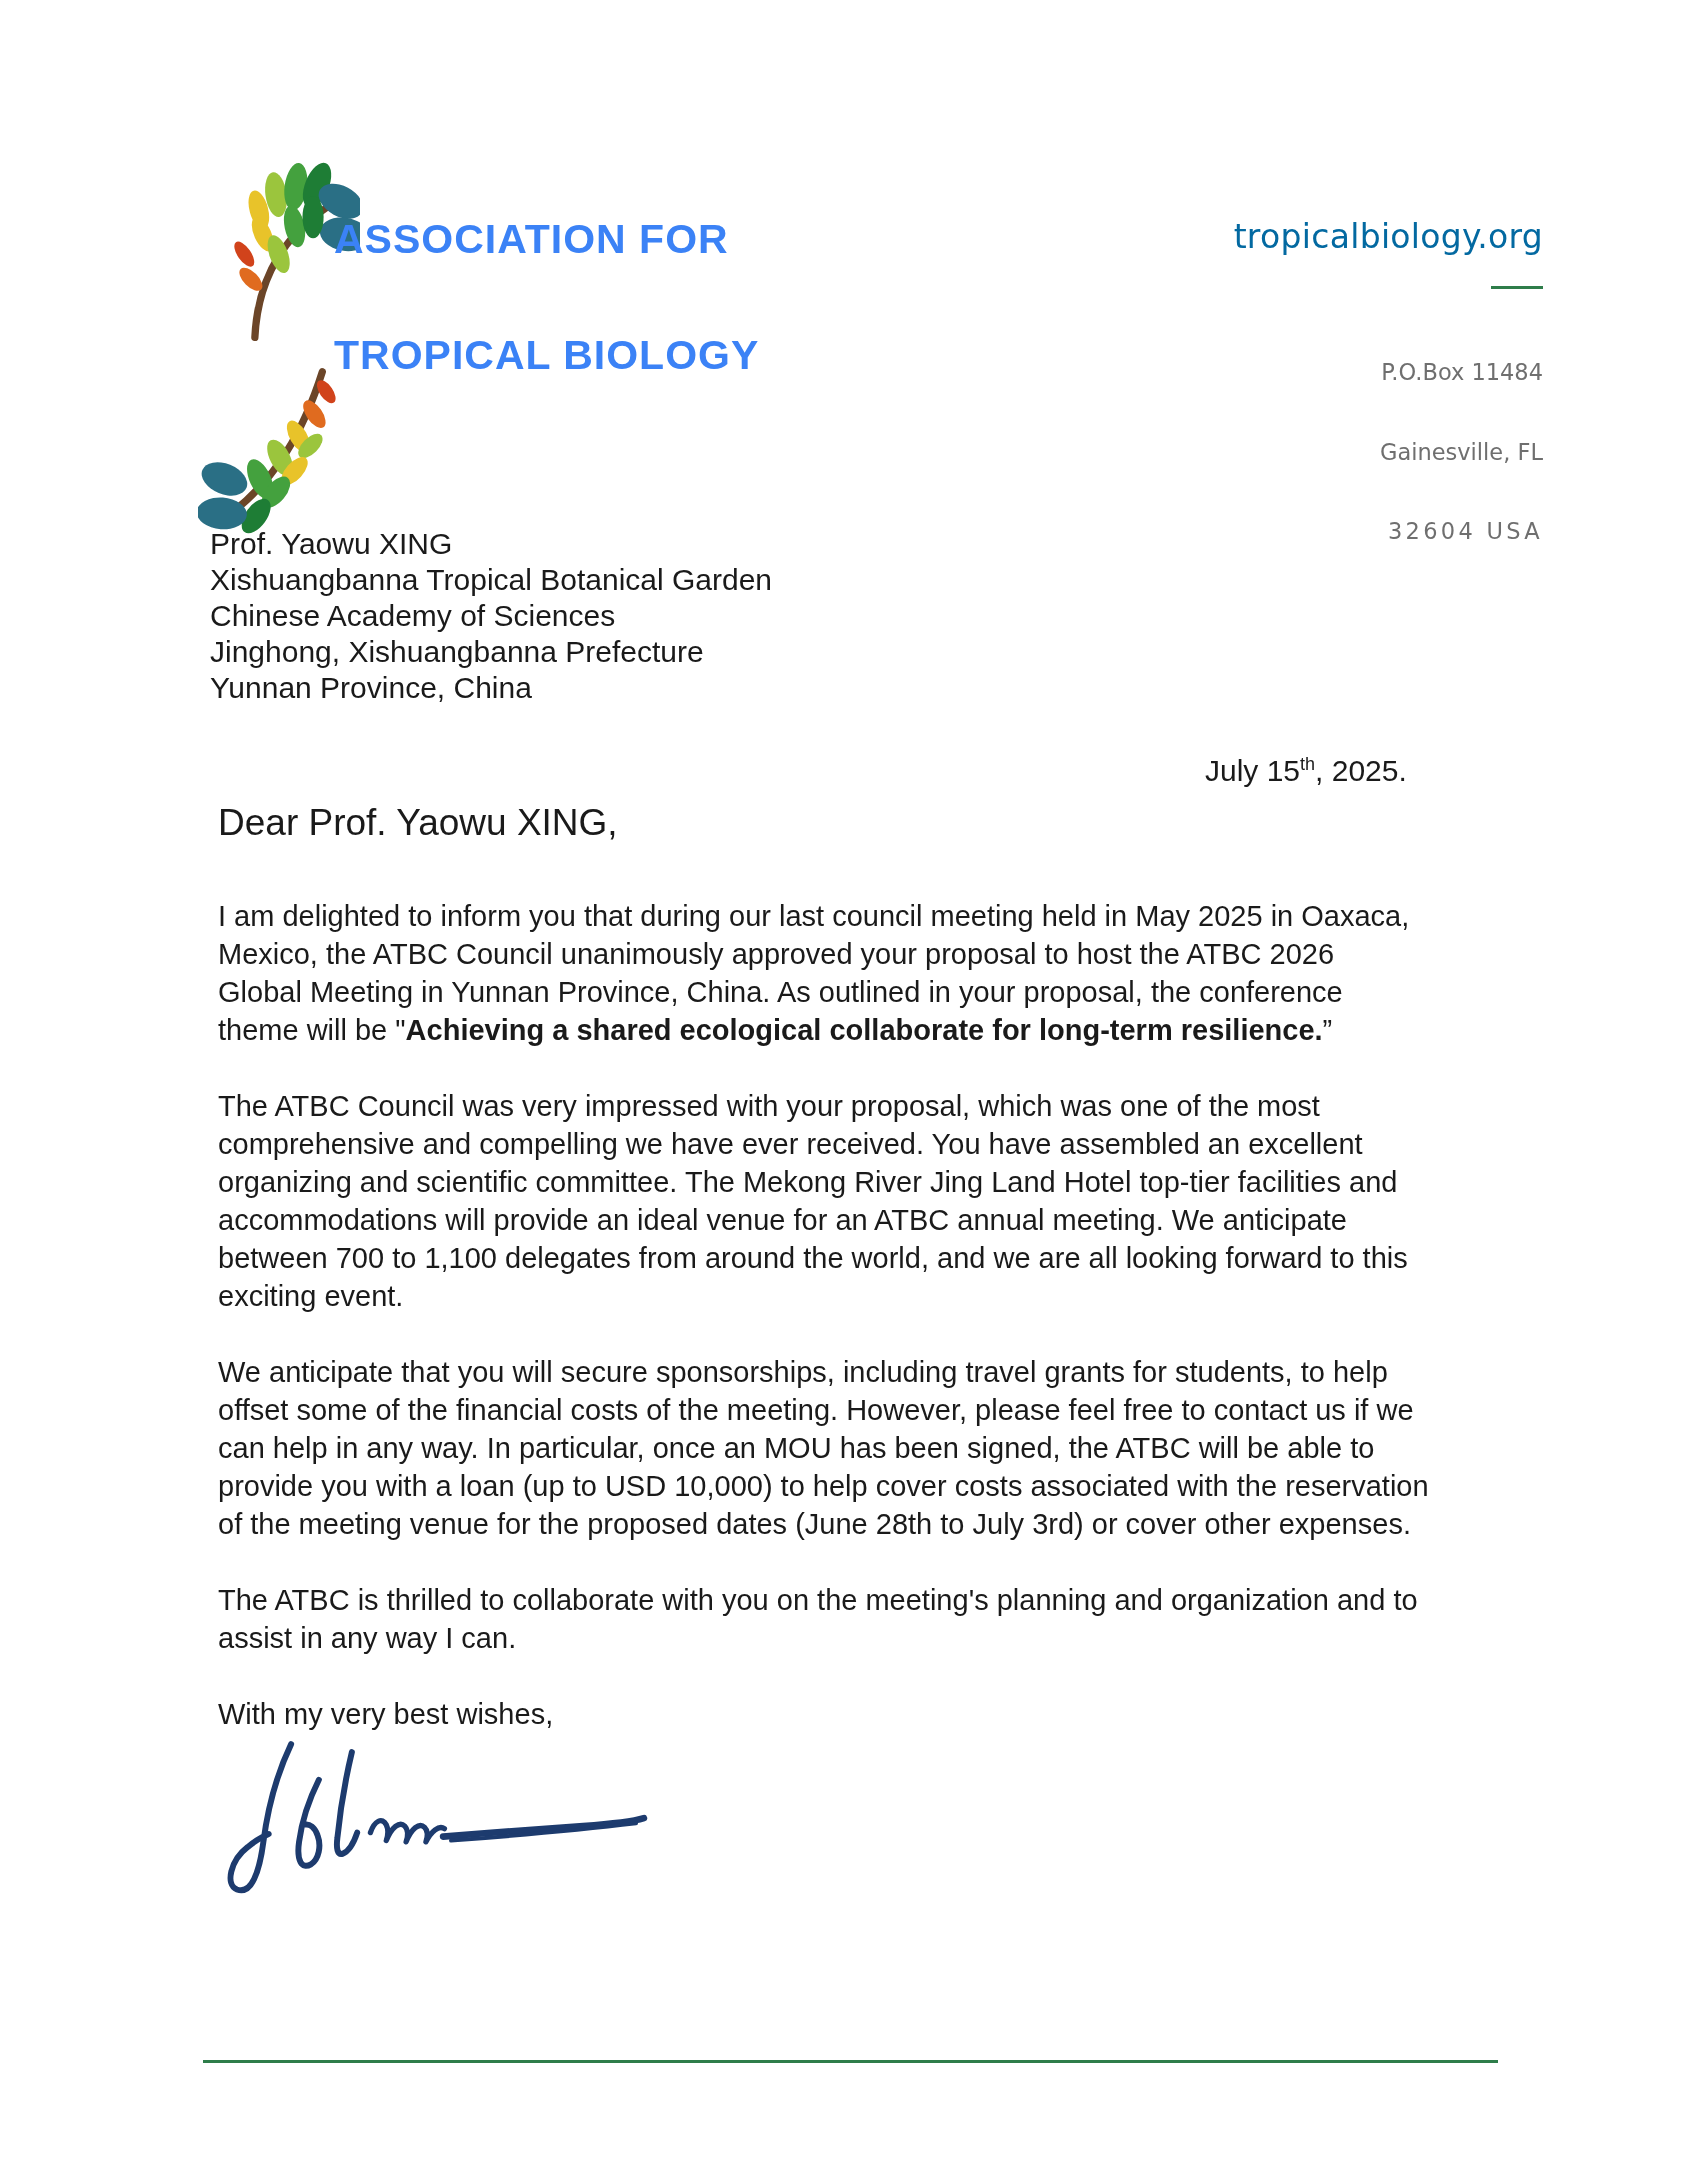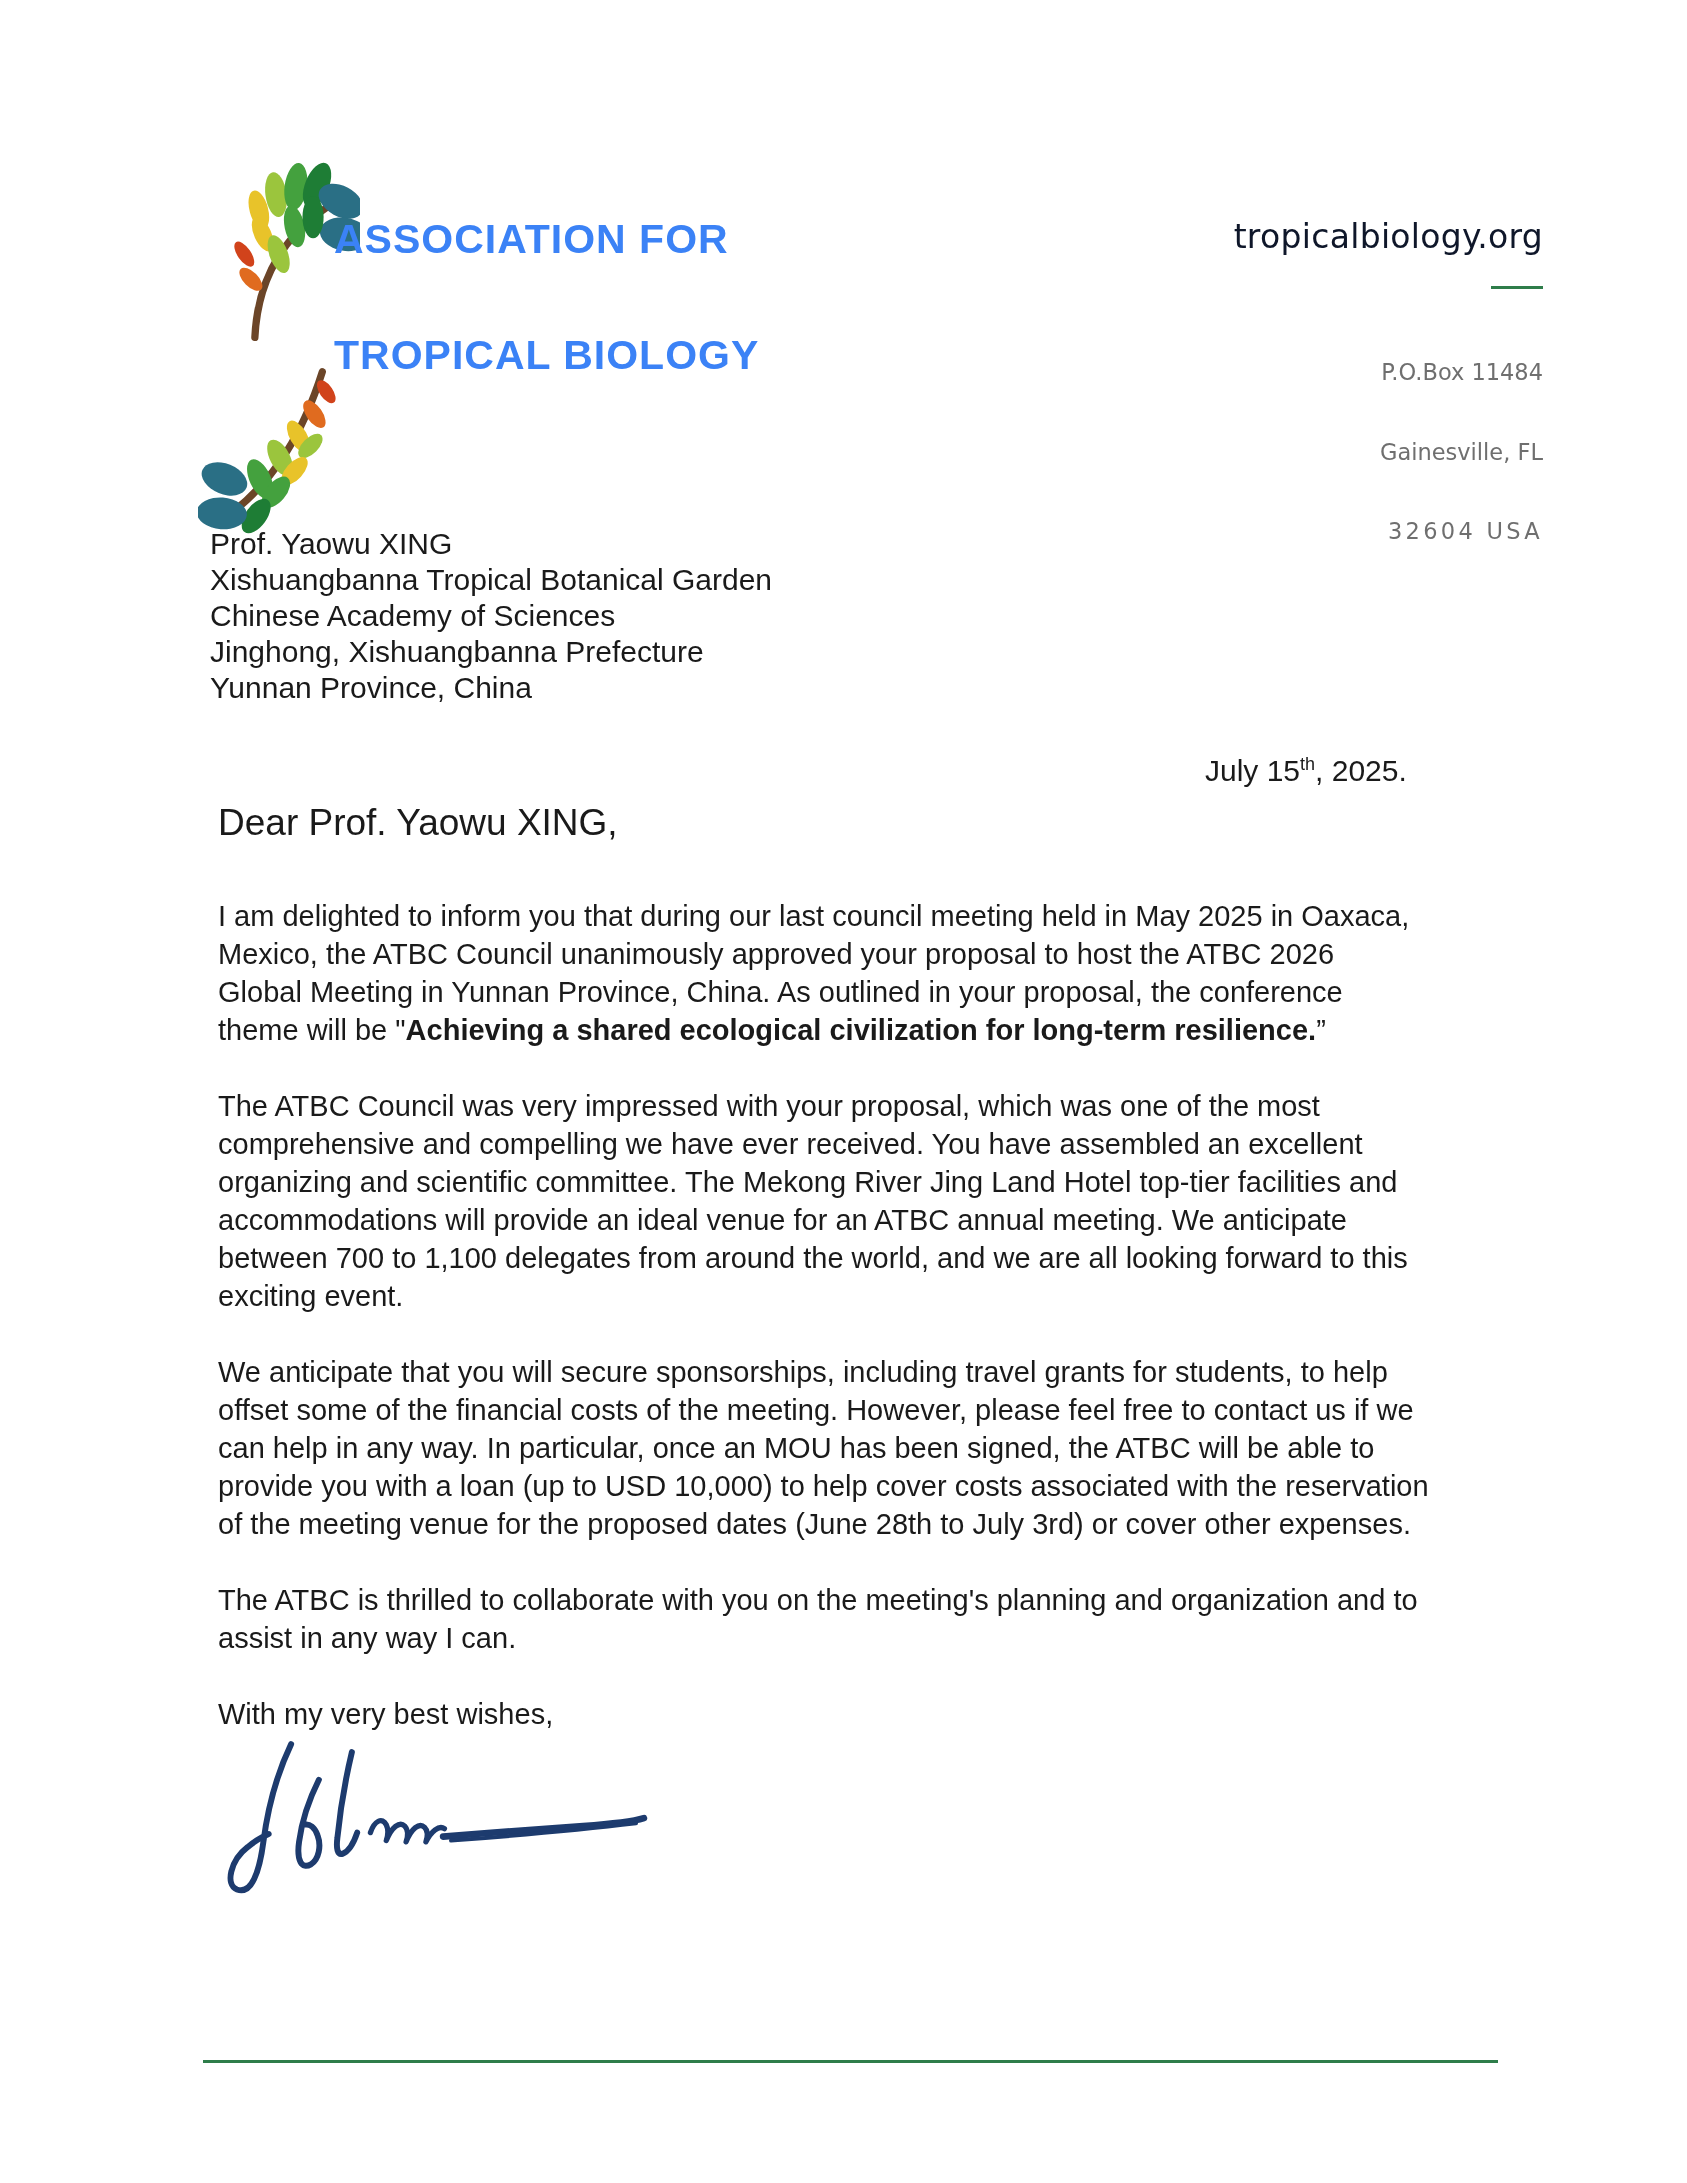--- a/index.html
+++ b/index.html
@@ -16,21 +16,21 @@
   .org-name{
     position:absolute;left:334px;top:210px;
     font-size:41px;font-weight:700;line-height:58px;
     letter-spacing:1px;color:#3b82f6;
     white-space:pre;
   }
   .website{
     position:absolute;right:144px;top:217px;
     font-family:"DejaVu Sans",sans-serif;
     font-size:33px;font-weight:400;letter-spacing:0.3px;
-    color:#0f172a;white-space:pre;
+    color:#0369a1;white-space:pre;
   }
   .header-divider{
     position:absolute;right:144px;top:286px;
     width:52px;height:3.3px;background:#2e7d4a;
   }
   .contact-block{
     position:absolute;right:144px;top:306px;
     text-align:right;color:#6f6f6f;
     font-family:"DejaVu Sans",sans-serif;
     font-size:22.5px;line-height:26.5px;white-space:pre;
@@ -126,21 +126,21 @@
 Yunnan Province, China</div>
 
   <div class="date-line"><span>July 15</span><sup>th</sup><span>, 2025.</span></div>
 
   <div class="salutation">Dear Prof. Yaowu XING,</div>
 
   <div class="body-text">
     <div class="para" style="margin-bottom:0;">I am delighted to inform you that during our last council meeting held in May 2025 in Oaxaca,
 Mexico, the ATBC Council unanimously approved your proposal to host the ATBC 2026
 Global Meeting in Yunnan Province, China. As outlined in your proposal, the conference</div>
-    <div class="line" style="margin-bottom:38px;"><span>theme will be "</span><span class="bold">Achieving a shared ecological civilization for long-term resilience.</span><span>”</span></div>
+    <div class="line" style="margin-bottom:38px;"><span>theme will be "</span><span class="bold">Achieving a shared ecological collaborate for long-term resilience.</span><span>”</span></div>
     <div class="para">The ATBC Council was very impressed with your proposal, which was one of the most
 comprehensive and compelling we have ever received. You have assembled an excellent
 organizing and scientific committee. The Mekong River Jing Land Hotel top-tier facilities and
 accommodations will provide an ideal venue for an ATBC annual meeting. We anticipate
 between 700 to 1,100 delegates from around the world, and we are all looking forward to this
 exciting event.</div>
     <div class="para">We anticipate that you will secure sponsorships, including travel grants for students, to help
 offset some of the financial costs of the meeting. However, please feel free to contact us if we
 can help in any way. In particular, once an MOU has been signed, the ATBC will be able to
 provide you with a loan (up to USD 10,000) to help cover costs associated with the reservation

